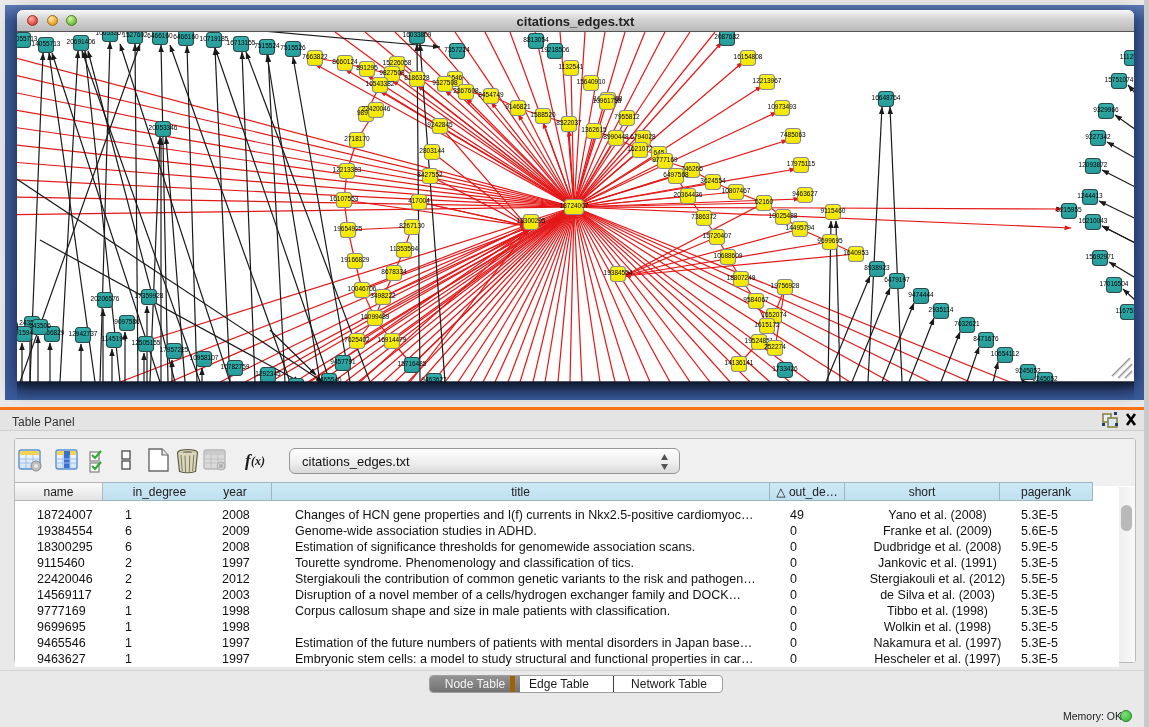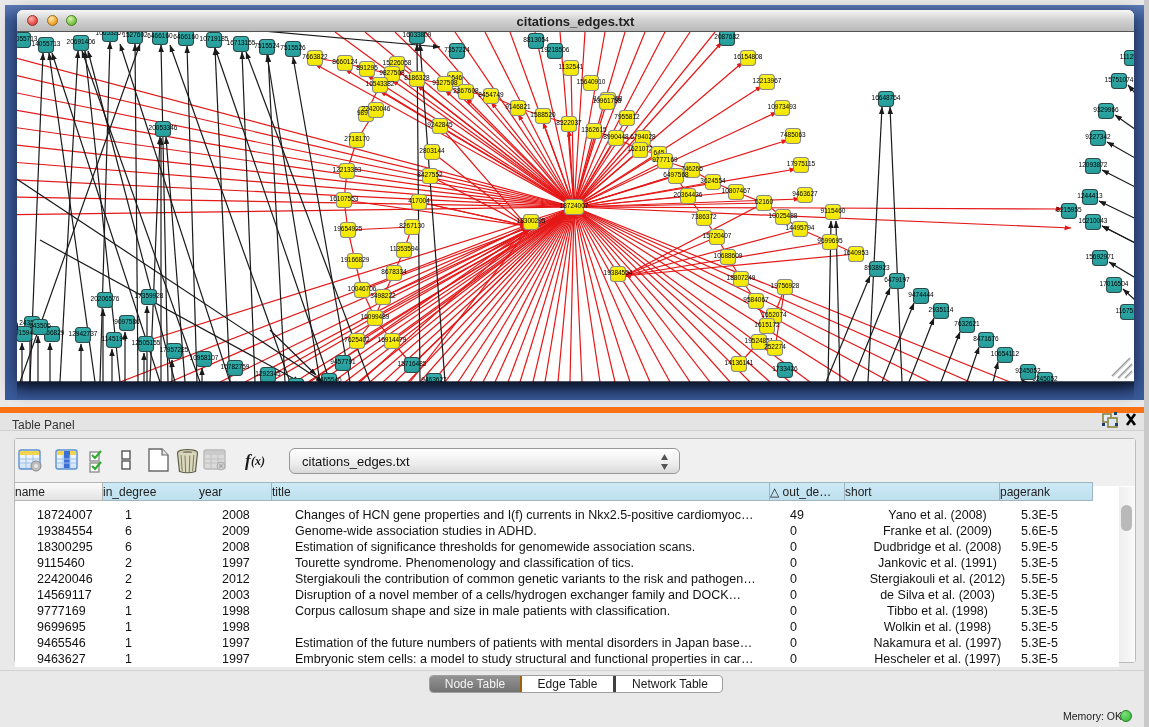--- a/index.html
+++ b/index.html
@@ -8,30 +8,30 @@
 #mdi {left:5px;top:5px;width:1140px;height:395px;
  background:linear-gradient(#5c7ab5 0%,#3e5f9e 4%,#3a5b9c 100%)}
 #win {left:17px;top:10px;width:1117px;height:372px;border-radius:6px 6px 0 0;
  box-shadow:0 6px 18px rgba(0,0,10,0.65);background:#fff}
 #tbar {left:0;top:0;width:1117px;height:22px;border-radius:6px 6px 0 0;
  background:linear-gradient(#f7f7f7,#d3d3d3 45%,#b9b9b9);border-bottom:1px solid #555}
 #tbar .tl {position:absolute;width:11px;height:11px;border-radius:50%;top:5px}
 #title {width:100%;text-align:center;top:4px;font-size:13px;font-weight:bold;color:#222}
 #gr {left:17px;top:32px;width:1117px;height:350px;background:#fff;overflow:hidden}
 #tpanel {left:0;top:407px;width:1149px;height:24px;background:#e4e4e4;
- border-top:6px solid #f97316;border-bottom:1px solid #cfcfcf;}
+ border-top:3px solid #f97316;border-bottom:1px solid #cfcfcf;}
 #tpanel span {position:absolute;left:12px;top:5px;font-size:12px;color:#333}
 #tablepane {left:14px;top:438px;width:1122px;height:225px;background:#fff;
  border:1px solid #bbb;border-radius:3px}
 #toolrow {left:15px;top:439px;width:1120px;height:47px;background:#f0f0f0}
 #combo {left:289px;top:448px;width:391px;height:26px;border:1px solid #979797;border-radius:6px;
  background:linear-gradient(#fff,#ededed 60%,#d9d9d9);font-size:13px;color:#111;
  padding:5px 0 0 12px}
 .hdr {position:absolute;top:482px;height:19px;background:linear-gradient(#cde9f6,#bfe0ef);
- border:1px solid #9fb6c2;border-left:none;font-size:12px;color:#222;
+ border:1px solid #9fb6c2;border-left:none;font-size:12px;color:#222;text-align:center;
  padding-top:2px}
 .trow {position:absolute;left:15px;width:1104px;height:16px;font-size:12.5px;color:#111;
  background:#fff}
 .trow span {position:absolute;top:1px;white-space:nowrap}
 .trow .ctr {text-align:center}
 #tabs {left:429px;top:675px;width:294px;height:18px;border:1px solid #9f9f9f;border-radius:4px;
  background:#fff;font-size:12px;color:#1a1a1a;overflow:hidden}
 #tabs div {position:absolute;top:0;height:18px;text-align:center;padding-top:1px}
 #memory {left:1063px;top:710px;font-size:10.5px;color:#222}
 #memdot {left:1120px;top:710px;width:12px;height:12px;border-radius:50%;
@@ -765,18 +765,18 @@
 <span style="left:775px">0</span>
     <span class="ctr" style="left:845px;width:155px">Hescheler et al. (1997)</span>
 <span style="left:1006px">5.3E-5</span>
   </div>
 <div class="abs" style="left:1119px;top:487px;width:16px;height:175px;background:linear-gradient(90deg,#eee,#fafafa)">
   <div class="abs" style="left:2px;top:18px;width:11px;height:26px;border-radius:6px;background:#b9b9b9"></div>
 </div>
 <div class="abs" style="left:0;top:670px;width:1149px;height:1px;background:#d2d2d2"></div>
 <div class="abs" id="tabs">
   <div style="left:0;width:90px;background:linear-gradient(#939393,#6e6e6e);color:#f4f4f4">Node Table</div>
-  <div style="left:90px;width:93px;border-left:2px solid #a16207">Edge Table</div>
-  <div style="left:183px;width:111px;border-left:3px solid #404040">Network Table</div>
+  <div style="left:80px;width:93px;border-left:5px solid #a16207">Edge Table</div>
+  <div style="left:183px;width:111px;border-left:1px solid #404040">Network Table</div>
 </div>
 <div class="abs" id="memory">Memory: OK</div>
 <div class="abs" id="memdot"></div>
 <div class="abs" style="left:1144px;top:0;width:5px;height:727px;background:#c9c9c9"></div>
 
 </body></html>

